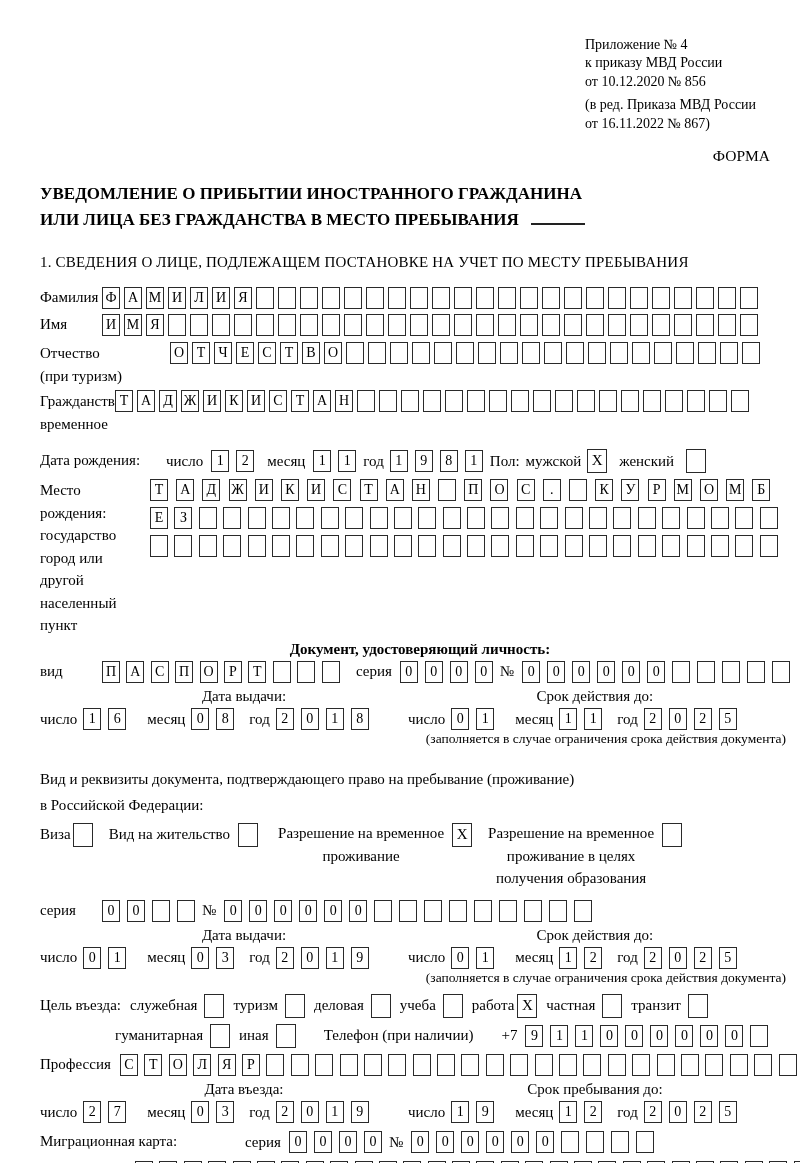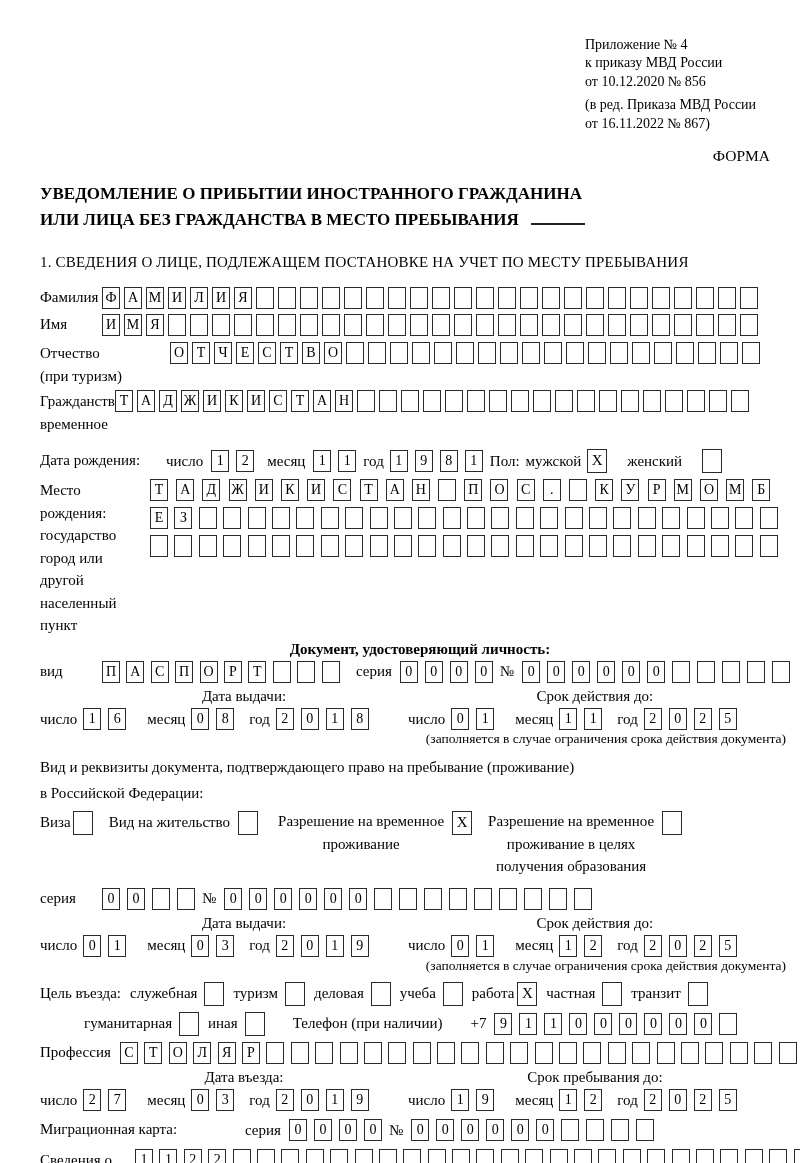--- a/index.html
+++ b/index.html
@@ -21,33 +21,33 @@
   .cbox{display:inline-block;width:18px;height:22px;border:1.6px solid #2a2a2a;
     margin-right:4px;text-align:center;line-height:19px;font-size:14px;vertical-align:middle;background:#fff}
   .dt .cbox{margin-right:7px}
   .g8 .cbox{margin-right:8.2px}
   .g6 .cbox{margin-right:6.4px}
   .chk{width:20px;height:24px;line-height:21px;font-size:15px;margin-right:0}
   .t{flex:none;white-space:nowrap}
   .w62{width:62px}.w75{width:75px}.w110{width:110px}.w130{width:130px}
   .mt3{margin-top:3px}.mt5{margin-top:5px}.mt6{margin-top:6px}.mt8{margin-top:8px}
   .mt10{margin-top:10px}.mt14{margin-top:14px}.mt16{margin-top:16px}
-  .ml6{margin-left:6px}.ml8{margin-left:8px}.ml10{margin-left:10px}.ml12{margin-left:20px}
+  .ml6{margin-left:6px}.ml8{margin-left:8px}.ml10{margin-left:10px}.ml12{margin-left:12px}
   .ml16{margin-left:16px}.ml20{margin-left:20px}.ml28{margin-left:28px}
   .brow{margin-bottom:6px;white-space:nowrap}
   .center-head{font-weight:bold;text-align:center;margin-top:4px}
   .dates{display:flex;margin-top:3px}
   .dcol1{width:368px;flex:none}
   .dhead{text-align:center;padding-left:40px;line-height:1.35}
   .dhead2{text-align:center;padding-left:30px;line-height:1.35}
   .dline{display:flex;align-items:center;margin-top:2px}
   .dline .t{margin-right:6px}
   .dline .bx{margin-right:8px}
   .note{font-size:13.5px;text-align:right;padding-right:14px;margin-top:1px}
-  .intro{margin-top:8px;line-height:1.7}
+  .intro{margin-top:20px;line-height:1.7}
   .opts{margin-top:4px}
   .opt{display:inline-flex;align-items:flex-start}
   .opt .t{line-height:1.6}
   .olines{display:inline-block;text-align:center;line-height:1.5}
   .opt .chk{margin-left:8px;margin-top:1px}
   .popt{display:inline-flex;align-items:center;margin-left:9px}
   .popt .chk{margin-left:7px}
   .reps{display:flex;margin-top:8px}
   .reps .lbl2{width:95px;line-height:1.55}
 </style>
@@ -255,21 +255,21 @@
     <span class="popt">
         <span class="t">частная</span>
         <span class="cbox chk"></span>
       </span>
     <span class="popt">
         <span class="t">транзит</span>
         <span class="cbox chk"></span>
       </span>
   </div>
 
-  <div class="row mt6 ai-c" style="margin-left:44px">
+  <div class="row mt6 ai-c" style="margin-left:75px">
     <span class="popt" style="margin-left:0">
         <span class="t">гуманитарная</span>
         <span class="cbox chk ml10"></span>
       </span>
     <span class="popt ml12">
         <span class="t">иная</span>
         <span class="cbox chk ml10"></span>
       </span>
     <span class="t ml28">Телефон (при наличии)</span>
     <span class="t ml28">+7</span>

